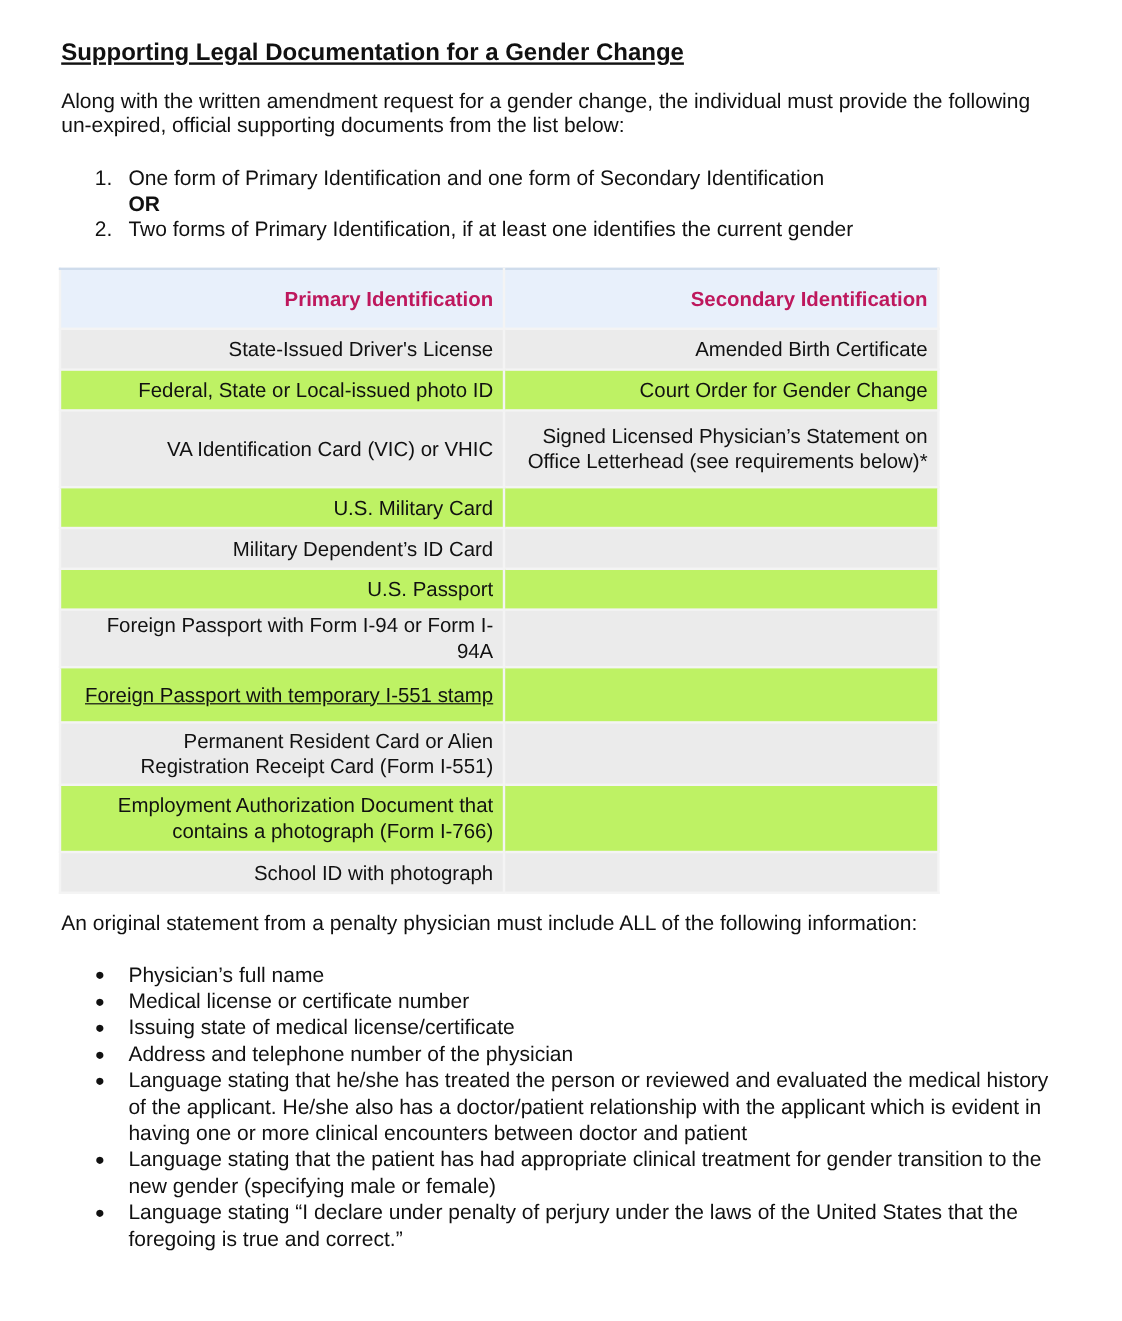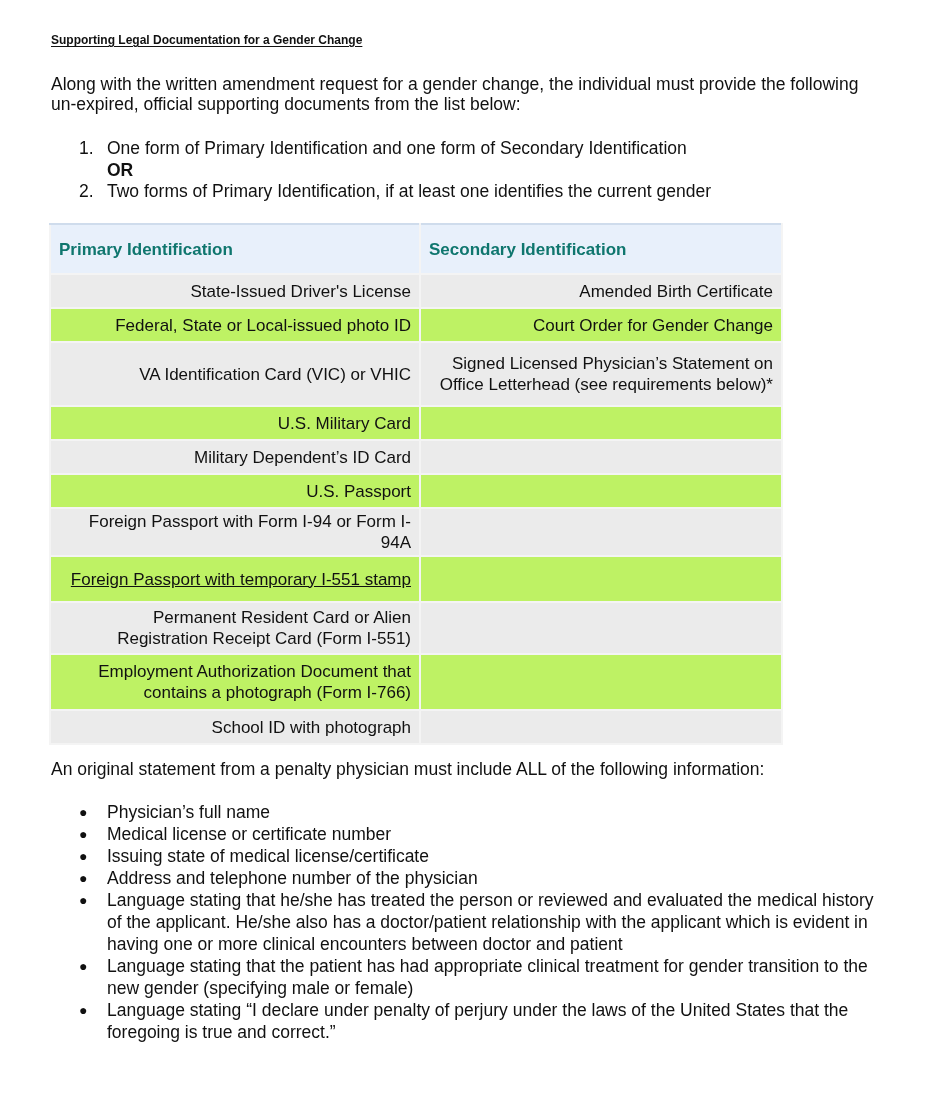--- a/index.html
+++ b/index.html
@@ -2,37 +2,37 @@
 <html><head>
 <meta charset="utf-8">
 <style>
   html, body { margin: 0; padding: 0; background: #ffffff; }
   body {
     width: 935px; height: 1101px; position: relative; overflow: hidden;
     font-family: "Liberation Sans", sans-serif; color: #111; font-size: 17.5px;
   }
   .page { position: absolute; left: 51px; top: 0; width: 860px; }
   .title {
-    position: absolute; top: 33px; left: 0; font-weight: bold; font-size: 12px;
+    position: absolute; top: 33px; left: 0; font-weight: bold; font-size: 20px;
     text-decoration: underline; text-underline-offset: 2px; white-space: nowrap;
   }
   .intro { position: absolute; top: 74px; left: 0; width: 820px; line-height: 20px; }
   .olist { position: absolute; top: 138px; left: 0; width: 820px; line-height: 21.5px; }
   .oli { position: relative; padding-left: 56px; }
   .oli .num { position: absolute; left: 28px; }
   .or { font-weight: bold; padding-left: 56px; }
   table.ids {
     position: absolute; top: 223px; left: -2px; width: 732px;
     border-collapse: collapse; table-layout: fixed; font-size: 17px;
   }
   table.ids td, table.ids th {
     border: 2px solid #f4f4f4; padding: 2px 8px; vertical-align: middle; line-height: 21px; text-align: right;
   }
   table.ids th {
-    background: #e8f0fb; height: 44px; font-weight: bold; color: #0f766e; text-align: left;
+    background: #e8f0fb; height: 44px; font-weight: bold; color: #be185d; text-align: right;
     border-top: 2px solid #cfdcec; font-size: 17px;
   }
   table.ids col.c1 { width: 370px; }
   table.ids col.c2 { width: 362px; }
   tr.gray td { background: #ebebeb; }
   tr.white td { background: #bef264; }
   .physintro { position: absolute; top: 759px; left: 0; white-space: nowrap; }
   .blist { position: absolute; top: 801px; left: 0; width: 840px; line-height: 22px; }
   .bli { position: relative; padding-left: 56px; }
   .bli .dot { position: absolute; left: 28px; top: 0; font-size: 14px; }

